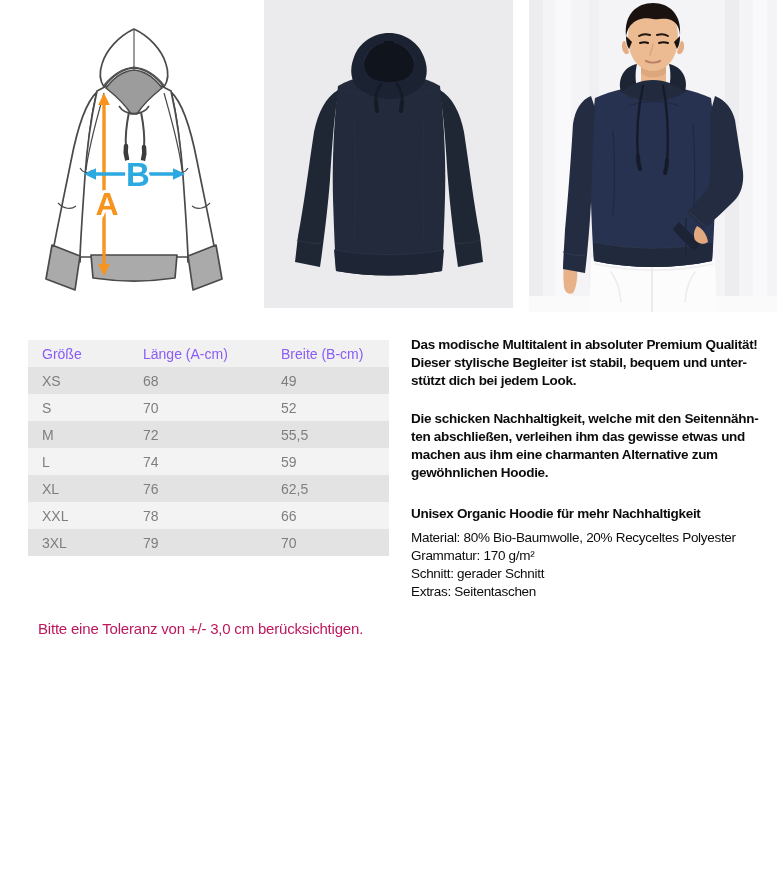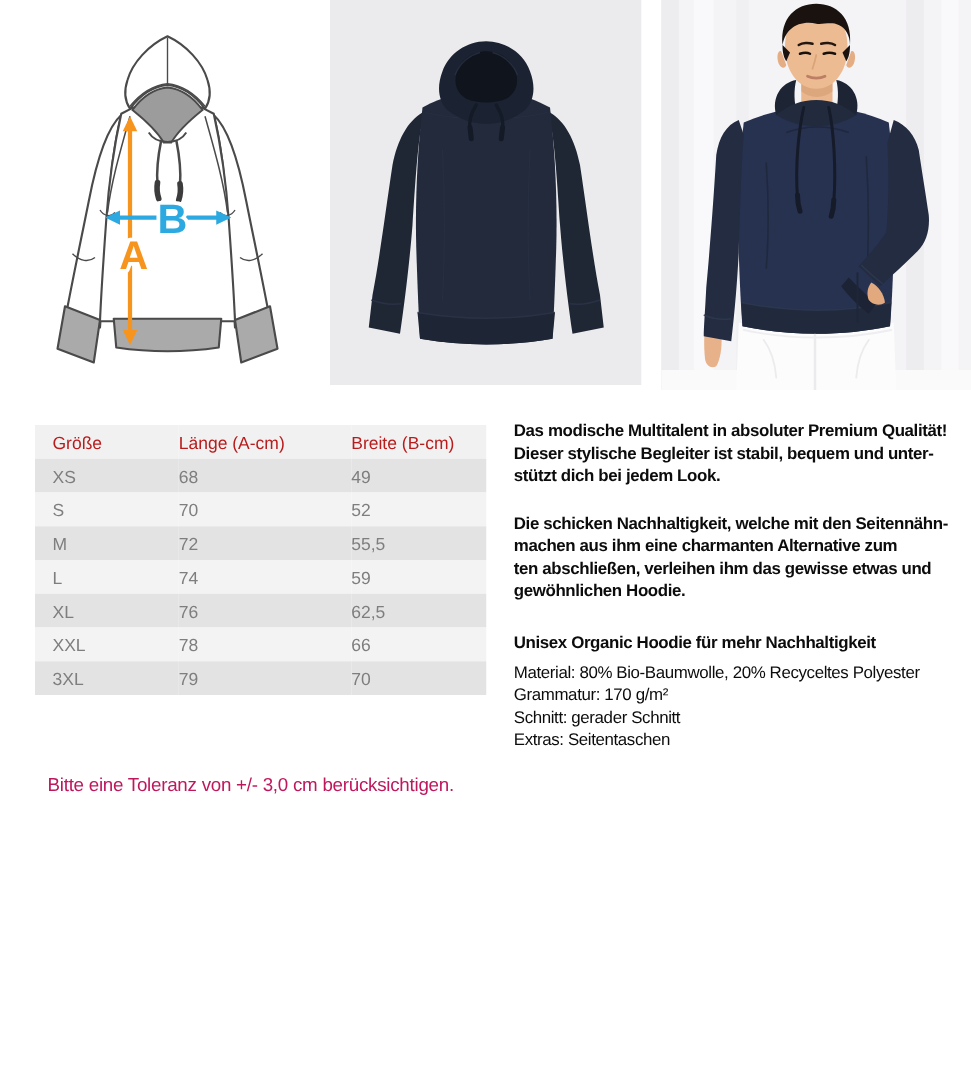--- a/index.html
+++ b/index.html
@@ -10,21 +10,21 @@
   #panel-diagram{left:0;width:260px;height:310px;background:#ffffff;}
   #panel-product{left:264px;width:249px;height:308px;background:#ebebed;}
   #panel-model{left:529px;width:248px;height:312px;background:#f4f3f5;}
 
   
   table.size-table{position:absolute;left:28px;top:340px;width:361px;border-collapse:collapse;
       table-layout:fixed;font-size:14px;color:#7e7e7e;}
   .size-table col.c1{width:115px}.size-table col.c2{width:138px}.size-table col.c3{width:108px}
   .size-table th,.size-table td{height:27px;font-weight:400;text-align:left;padding:0;
       vertical-align:middle;white-space:nowrap;}
-  .size-table th{background:#f1f1f1;color:#b91c1c;}
+  .size-table th{background:#f1f1f1;color:#8b5cf6;}
   .size-table th:first-child,.size-table td:first-child{padding-left:14px;}
   .size-table tbody tr:nth-child(odd) td{background:#e4e3e3;}
   .size-table tbody tr:nth-child(even) td{background:#f4f3f3;}
 
   .tolerance{position:absolute;left:38px;top:605px;font-size:15px;color:#be185d;
       letter-spacing:-0.2px;white-space:nowrap;}
 
   .desc{position:absolute;left:411px;top:336px;width:362px;font-size:13.5px;line-height:18px;
       color:#0c0c0c;letter-spacing:-0.3px;}
   .desc .para{margin:0 0 20px 0;font-weight:bold;}
@@ -283,22 +283,22 @@
   <div class="desc">
     <div class="para p1">
 
     <div class="line">Das modische Multitalent in absoluter Premium Qualität!</div>
         <div class="line">Dieser stylische Begleiter ist stabil, bequem und unter-</div>
         <div class="line">stützt dich bei jedem Look.</div>
       </div>
     <div class="para p2">
 
     <div class="line">Die schicken Nachhaltigkeit, welche mit den Seitennähn-</div>
+        <div class="line">ten abschließen, verleihen ihm das gewisse etwas und</div>
         <div class="line">machen aus ihm eine charmanten Alternative zum</div>
-        <div class="line">ten abschließen, verleihen ihm das gewisse etwas und</div>
         <div class="line">gewöhnlichen Hoodie.</div>
       </div>
     <div class="heading">Unisex Organic Hoodie für mehr Nachhaltigkeit</div>
     <div class="specs">
 
     <div class="line">Material: 80% Bio-Baumwolle, 20% Recyceltes Polyester</div>
         <div class="line">Grammatur: 170 g/m²</div>
         <div class="line">Schnitt: gerader Schnitt</div>
         <div class="line">Extras: Seitentaschen</div>
       </div>

